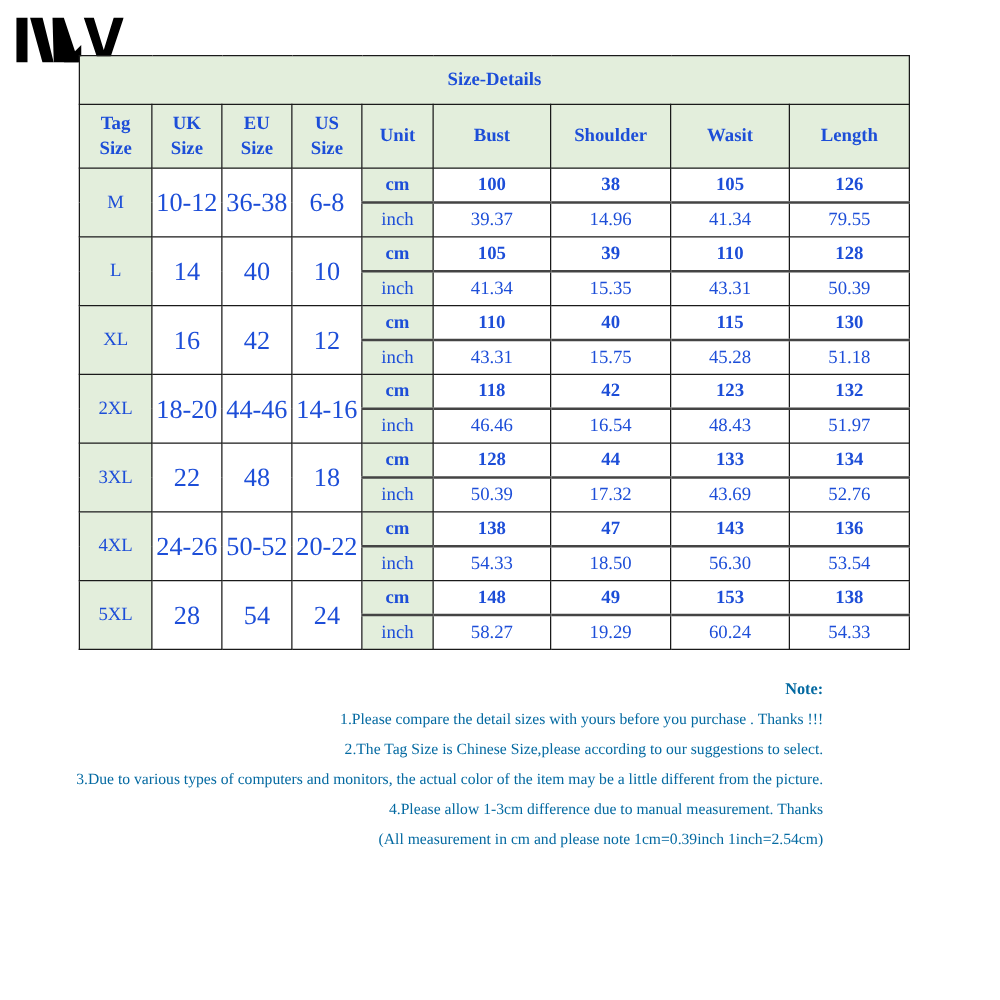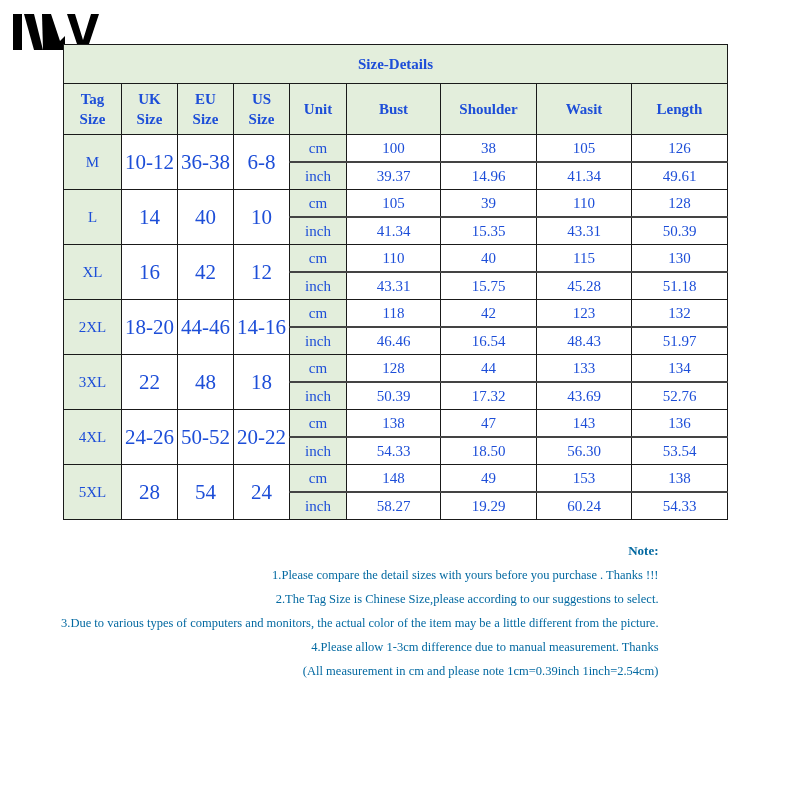--- a/index.html
+++ b/index.html
@@ -15,21 +15,21 @@
     border:1.5px solid #1a1a1a;
     text-align:center; vertical-align:middle;
     padding:0;
   }
   .title-cell { background:#e3eedc; height:38px; font-weight:bold; font-size:15px; text-align:center; }
   .hdr { background:#e3eedc; font-weight:bold; font-size:15px; height:50px; line-height:20px; }
   .tag { background:#e3eedc; font-size:15px; }
   .unit { background:#e3eedc; font-size:15px; height:26px; }
   .val { background:#ffffff; font-size:15px; height:26px;margin-top:16px; }
   .grp { background:#ffffff; font-size:21px; }
-  tr.cm-row td.val, tr.cm-row td.unit { border-bottom:2.5px double #444; }
+  tr.cm-row td.val, tr.cm-row td.unit { border-bottom:2.5px double #444;font-weight:bold; }
   .notes {
     position:absolute; left:61px; top:543px;
     font-family:Liberation Serif, serif;
     color:#0369a1; font-size:12.5px;text-align:right;
   }
   .notes .note-title { font-weight:bold; font-size:13px; margin-bottom:8px; }
   .notes .note-line { height:24px; line-height:17px; white-space:nowrap; }
   .notes .note-sub { padding-left:7px; }
 </style>
 </head>
@@ -79,21 +79,21 @@
         <td class="val">100</td>
         <td class="val">38</td>
         <td class="val">105</td>
         <td class="val">126</td>
       </tr>
       <tr>
         <td class="unit">inch</td>
         <td class="val">39.37</td>
         <td class="val">14.96</td>
         <td class="val">41.34</td>
-        <td class="val">49.61</td>
+        <td class="val">79.55</td>
       </tr>
       <tr class="cm-row">
         <td rowspan="2" class="tag">L</td>
         <td rowspan="2" class="grp">14</td>
         <td rowspan="2" class="grp">40</td>
         <td rowspan="2" class="grp">10</td>
         <td class="unit">cm</td>
         <td class="val">105</td>
         <td class="val">39</td>
         <td class="val">110</td>

